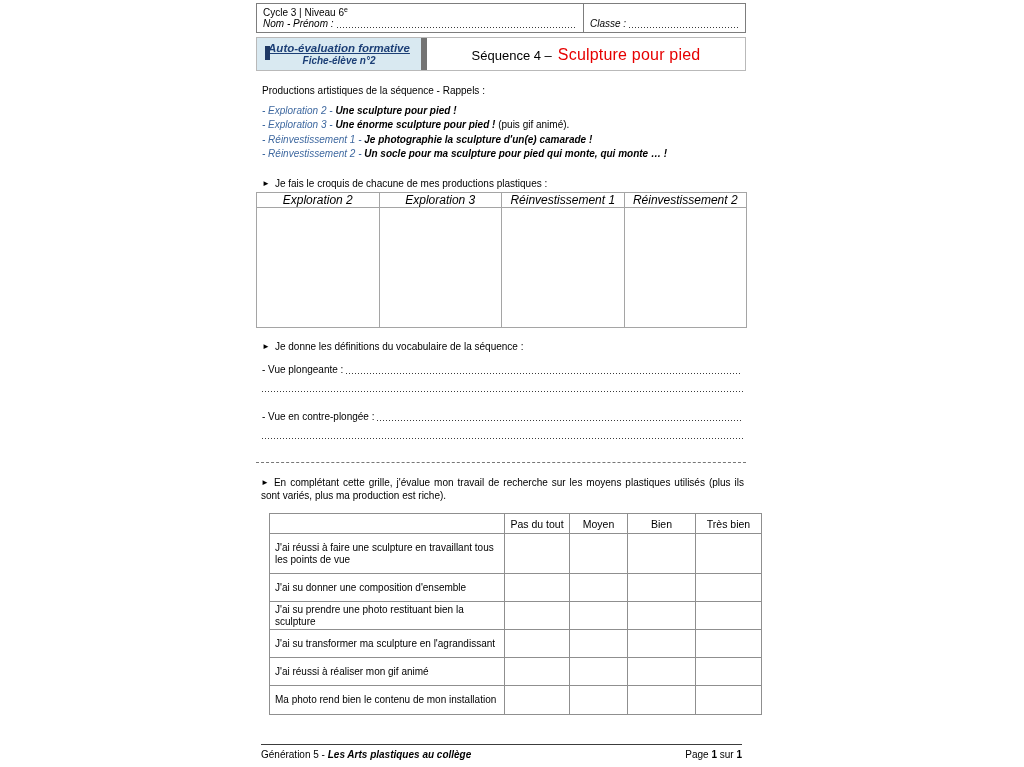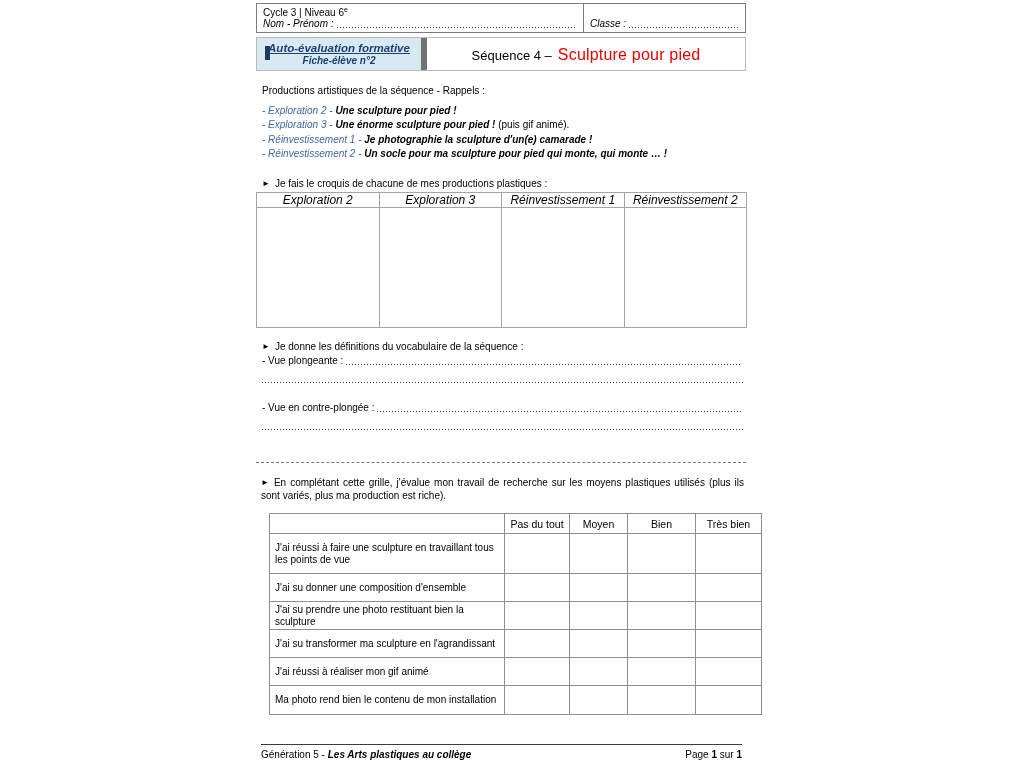--- a/index.html
+++ b/index.html
@@ -40,21 +40,21 @@
 
   .croquis-prompt { position:absolute; left:7px; top:178px; }
 
   
   .croquis-table { position:absolute; left:1px; top:192px; width:491px; border-collapse:collapse; table-layout:fixed; }
   .croquis-table th { border:1px solid #a5a5a5; font-size:12px; font-weight:normal; font-style:italic; height:15px; padding:0; text-align:center; }
   .croquis-table td { border:1px solid #a5a5a5; height:120px; }
 
   
   .definitions { position:absolute; left:7px; top:341px; width:481px; font-size:10px; }
-  .def-row { display:flex; align-items:flex-end; margin-top:0; height:14px; }
+  .def-row { display:flex; align-items:flex-end; margin-top:9px; height:14px; }
   .def-row.second { margin-top:16px; }
   .dotline { margin-top:13px; height:4px;
              background-image:repeating-linear-gradient(to right,#3a3a3a 0 1px,transparent 1px 3px);
              background-position:left bottom; background-size:100% 1px; background-repeat:no-repeat; }
 
   .dashed-sep { position:absolute; left:1px; top:462px; width:490px; height:0; border-top:1px dashed #777; }
 
   .grid-prompt { position:absolute; left:6px; top:477px; width:483px; text-align:justify; line-height:11.5px; }
 
   

